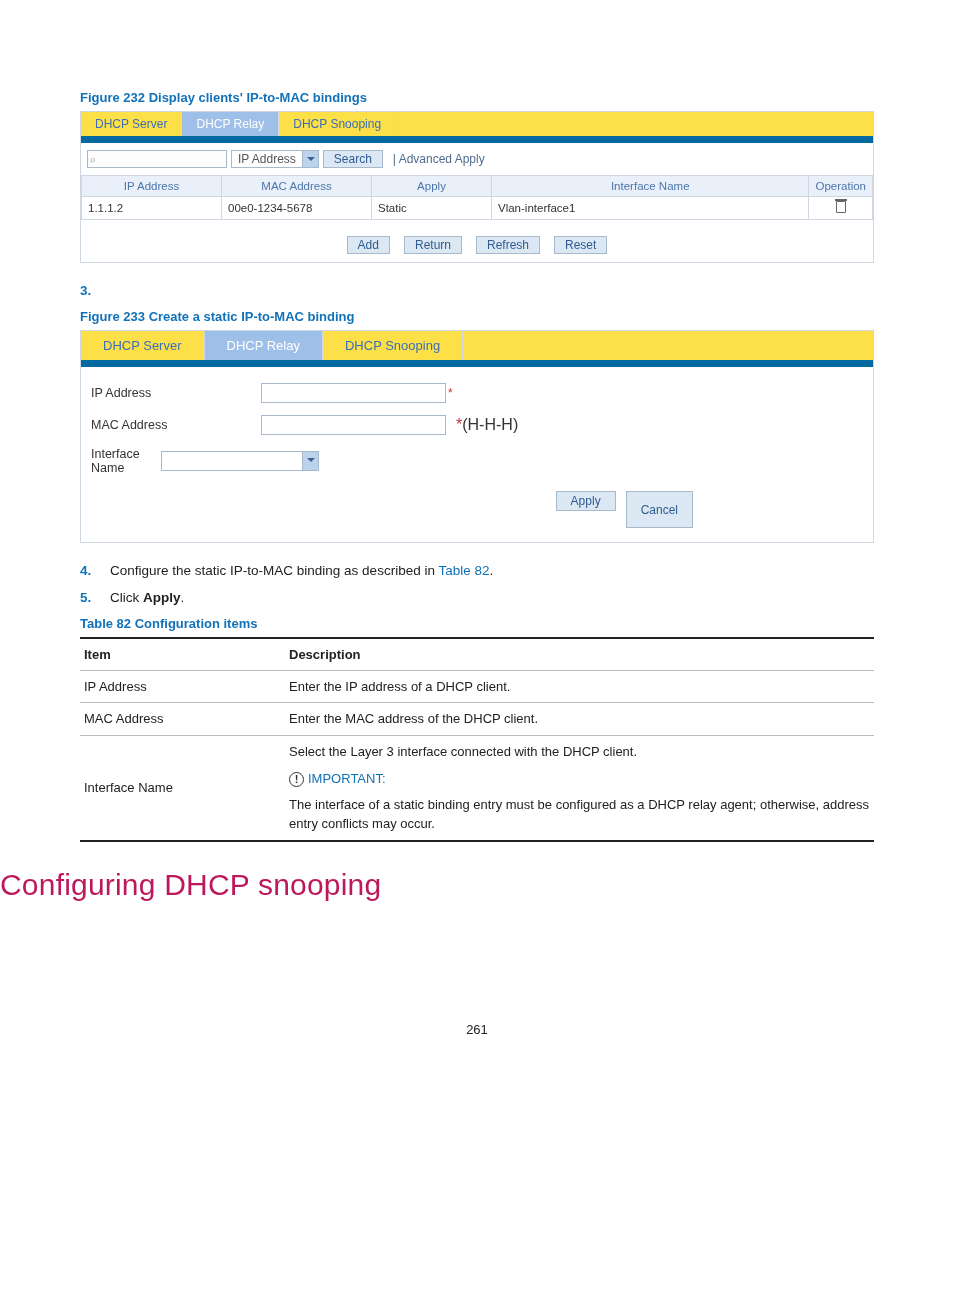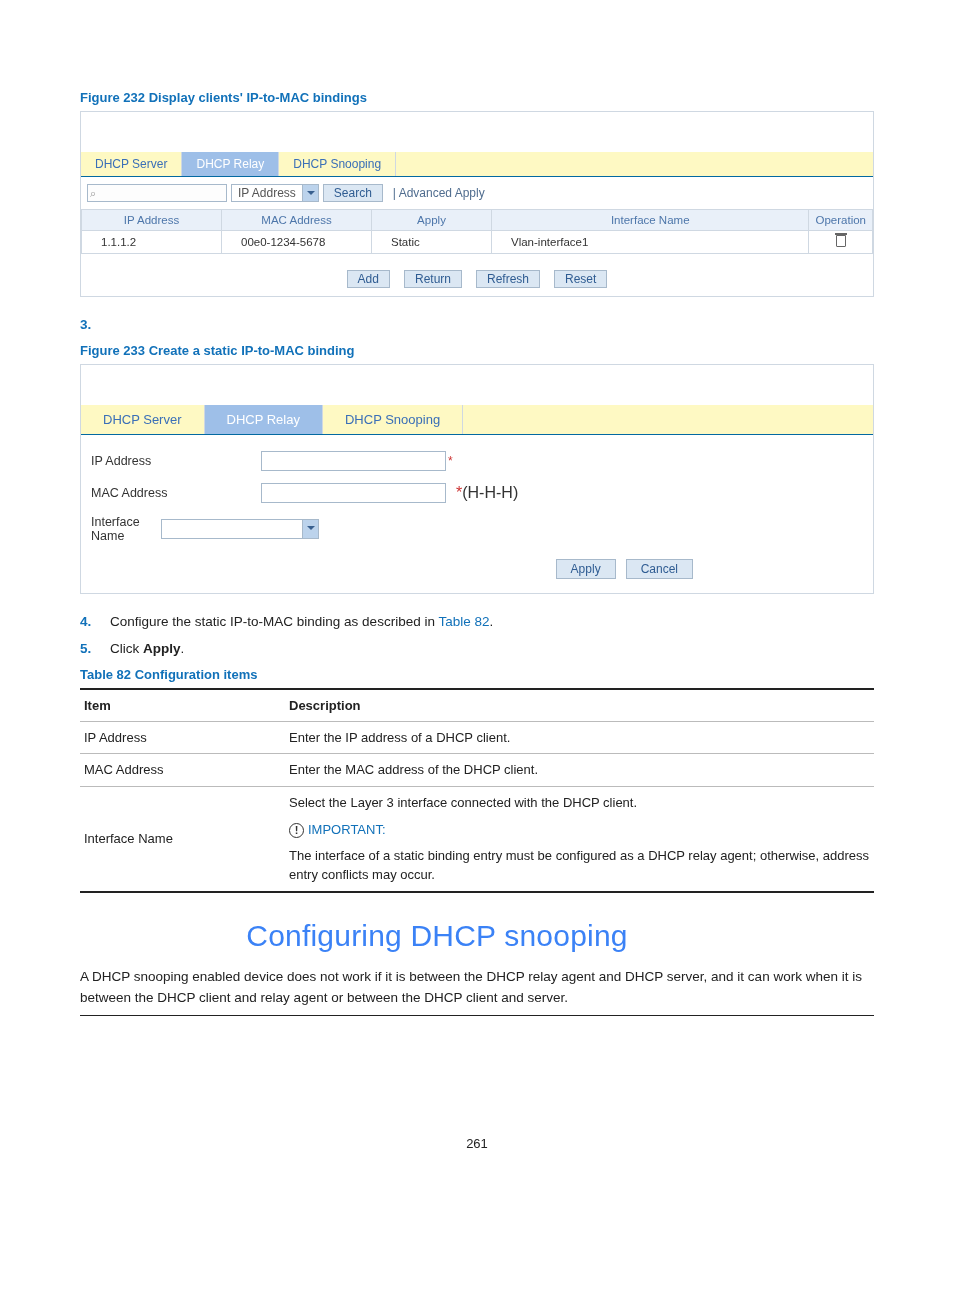--- a/index.html
+++ b/index.html
@@ -17,24 +17,23 @@
     font-size: 13px;
     margin-bottom: 6px;
   }
   .screenshot {
     border: 1px solid #cfd8e2;
     background: #fff;
     margin-bottom: 18px;
   }
   .tabs {
     display: flex;
-    border-bottom: 1px solid #0369a1;
-    background: #fef9c3;
-    font-size: 12px;
-    margin-top: 40px;
+    border-bottom: 7px solid #0369a1;
+    background: #fde047;
+    font-size: 12px;
   }
   .tab {
     padding: 5px 14px;
     color: #3a6fb7;
     border-right: 1px solid #cfd8e2;
     cursor: pointer;
   }
   .tab.active {
     background: #9ebfe8;
     color: #fff;
@@ -104,21 +103,21 @@
   .data-table th {
     background: #e9f0f9;
     color: #4d76aa;
     font-weight: normal;
     border: 1px solid #cfd8e2;
     padding: 4px 6px;
     text-align: center;
   }
   .data-table td {
     border: 1px solid #cfd8e2;
-    padding: 3px 19px;
+    padding: 3px 6px;
     color: #333;
   }
   .trash-icon {
     display: inline-block;
     width: 10px;
     height: 12px;
     border: 1px solid #666;
     border-radius: 0 0 1px 1px;
     position: relative;
     margin: 1px auto;
@@ -209,26 +208,25 @@
     border: 1.5px solid #333;
     border-radius: 50%;
     display: inline-flex;
     align-items: center;
     justify-content: center;
     font-size: 11px;
     font-weight: bold;
     color: #333;
   }
   h1.section {
-    color: #3b82f6;
+    color: #be185d;
     font-weight: normal;
     font-size: 30px;
     margin: 26px 0 7px 0;
     letter-spacing: 0.2px;
-    text-align: center;
   }
   .note-box {
     margin-top: 8px;
     font-size: 13.5px;
     line-height: 1.55;
   }
   .note-box .note-head {
     border-top: 1.5px solid #222;
     border-bottom: 1px solid #bbb;
     padding: 5px 0;
@@ -325,21 +323,21 @@
   </div>
   <div class="form-row">
     <span class="lbl" style="width:70px;">Interface Name</span>
     <div class="sel" style="height:20px;">
       <span style="min-width:140px;"></span>
       <span class="caret"></span>
     </div>
   </div>
   <div class="form-actions">
     <div class="btn" style="height:20px;padding:0 14px;">Apply</div>
-    <div class="btn" style="height:20px;padding:0 14px;">Cancel</div>
+    <div class="btn" style="height:37px;padding:0 14px;">Cancel</div>
   </div>
 </div>
 
 <ol class="step-list">
   <li>
     <span class="step-num">4.</span>
     <span class="step-text">
       <span>Configure the static IP-to-MAC binding as described in </span><span class="link">Table 82</span><span>.</span>
     </span>
   </li>
@@ -383,16 +381,15 @@
         </div>
         <div>The interface of a static binding entry must be configured as a DHCP relay agent; otherwise, address entry conflicts may occur.</div>
       </td>
     </tr>
   </tbody>
 </table>
 
 <h1 class="section" style="margin-left:-80px;">Configuring DHCP snooping</h1>
 
 <div class="note-box">
-  <div class="note-body">A DHCP snooping enabled device does not work if it is between the DHCP relay agent and DHCP server, and it can work when it is between the DHCP client and relay agent or between the DHCP client and server.</div>
 </div>
 
 <div class="page-num">261</div>
 
 </body></html>

